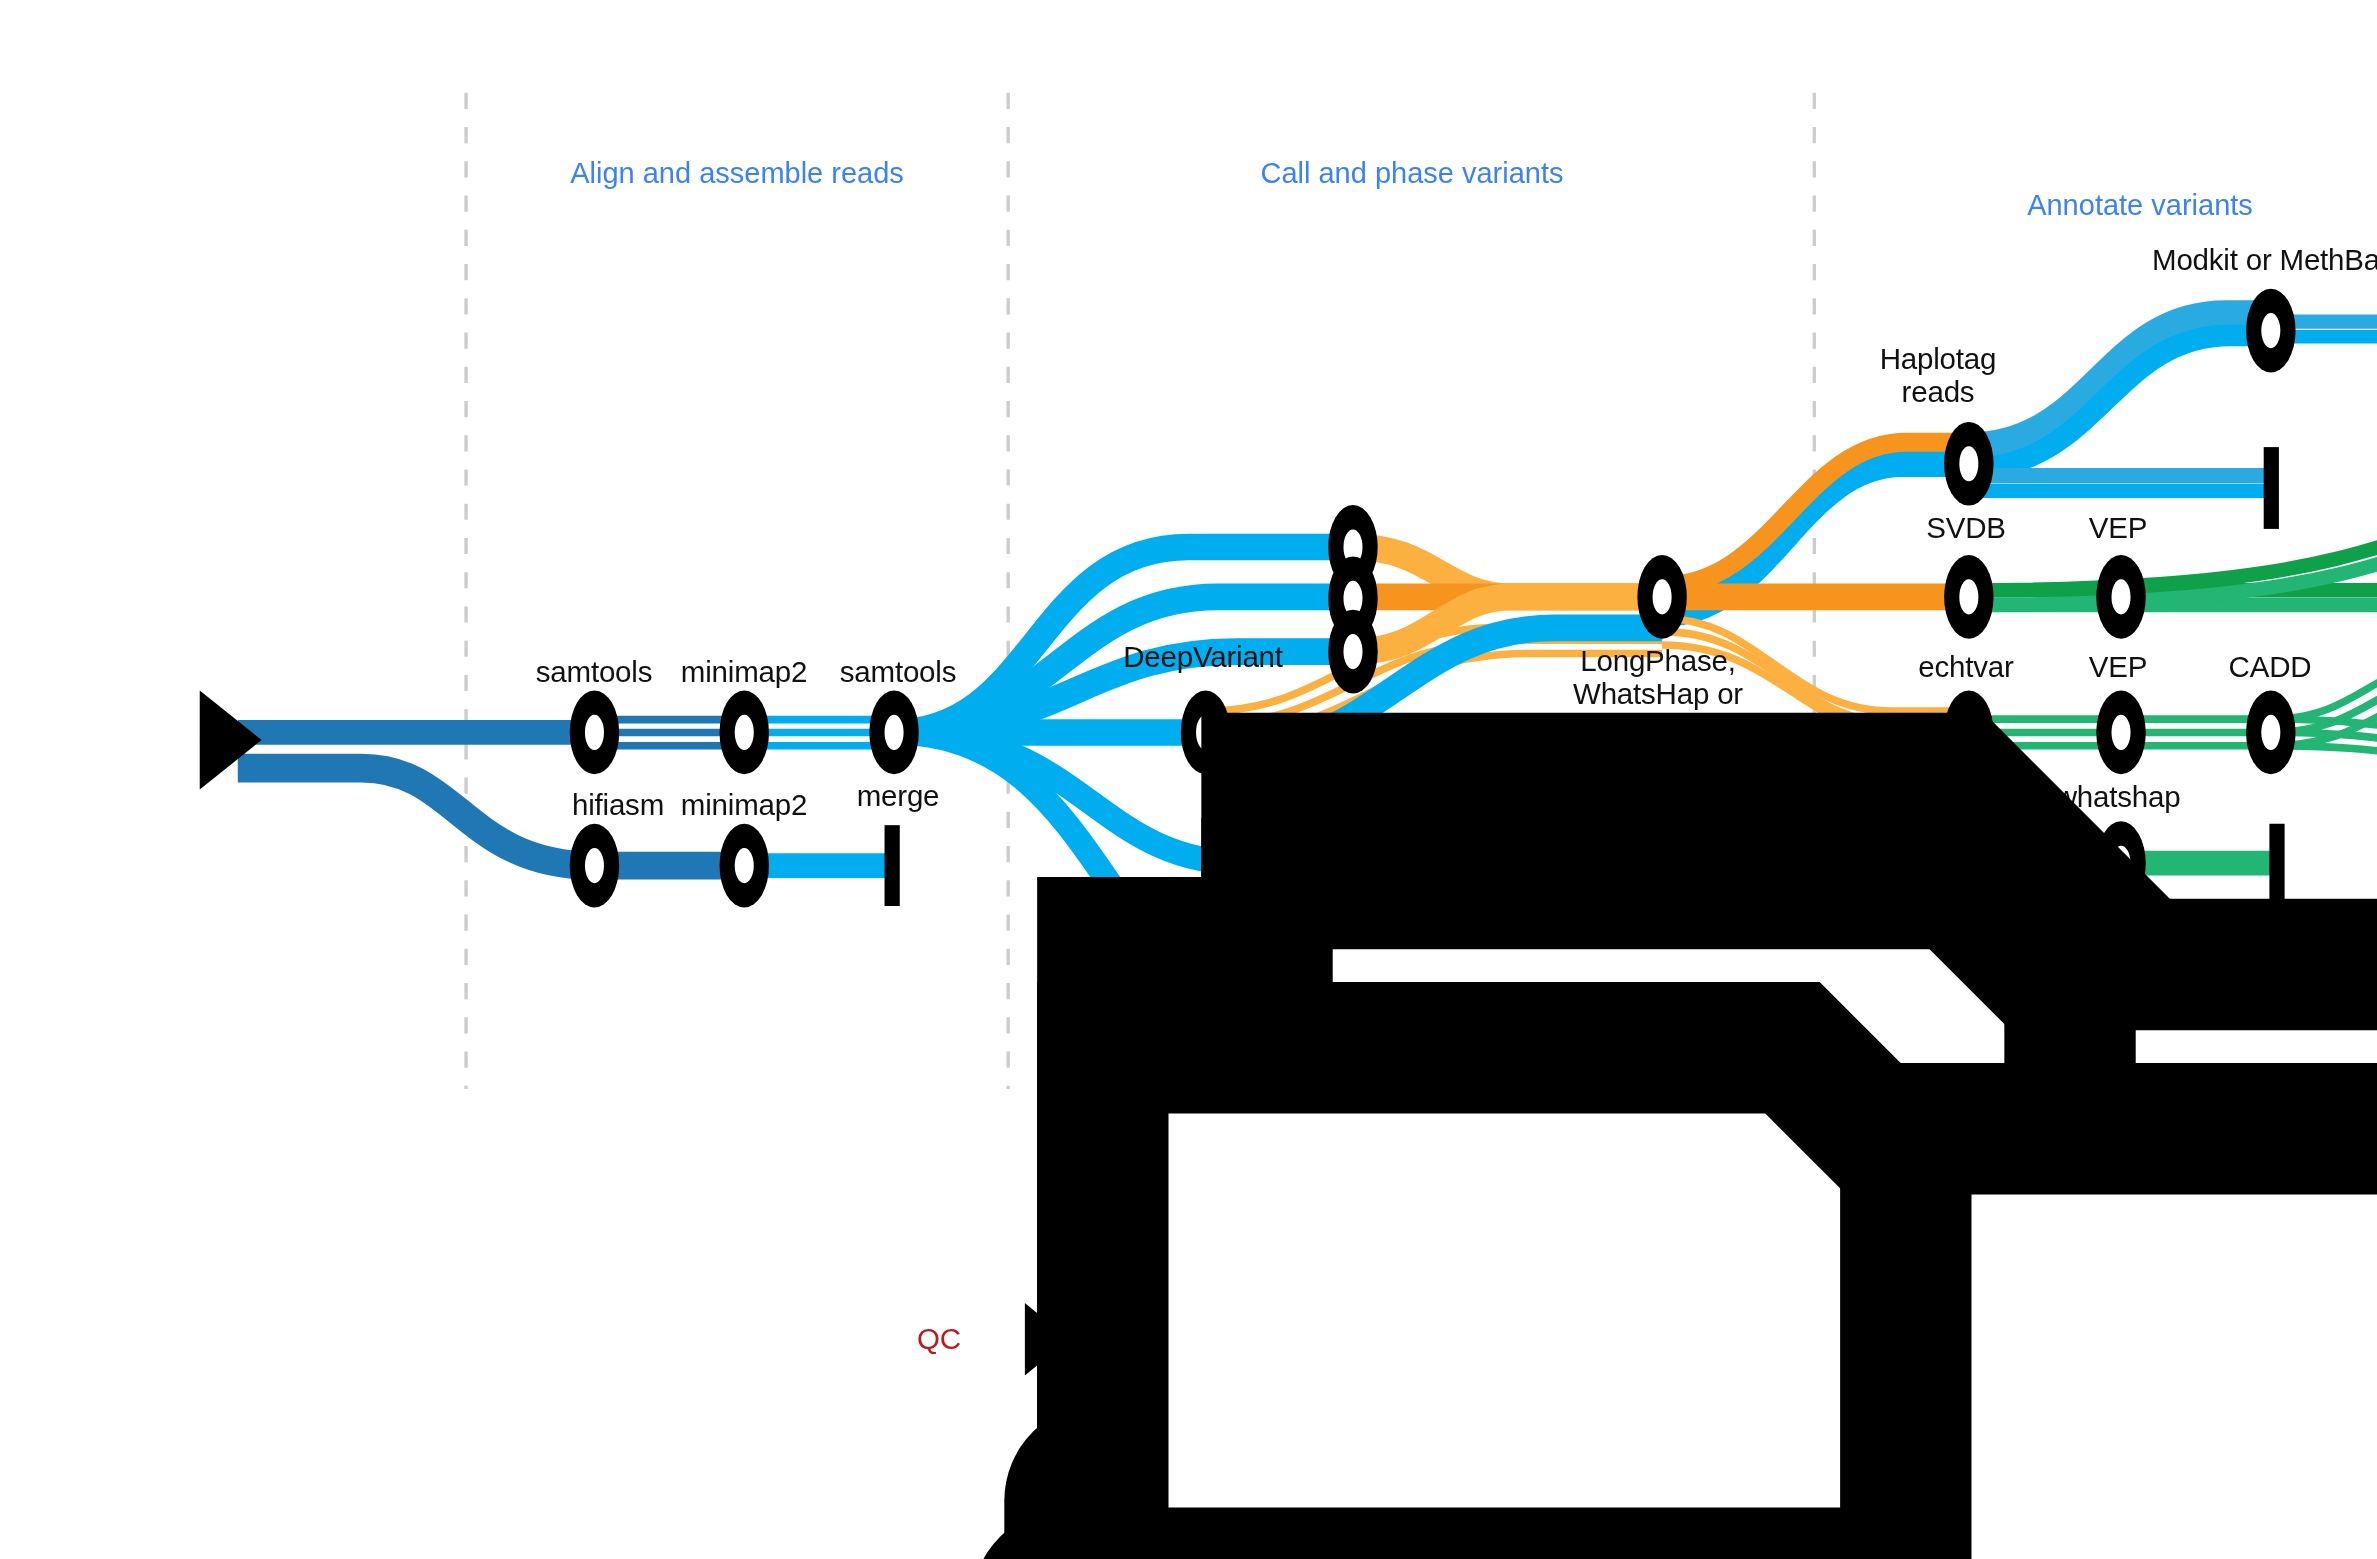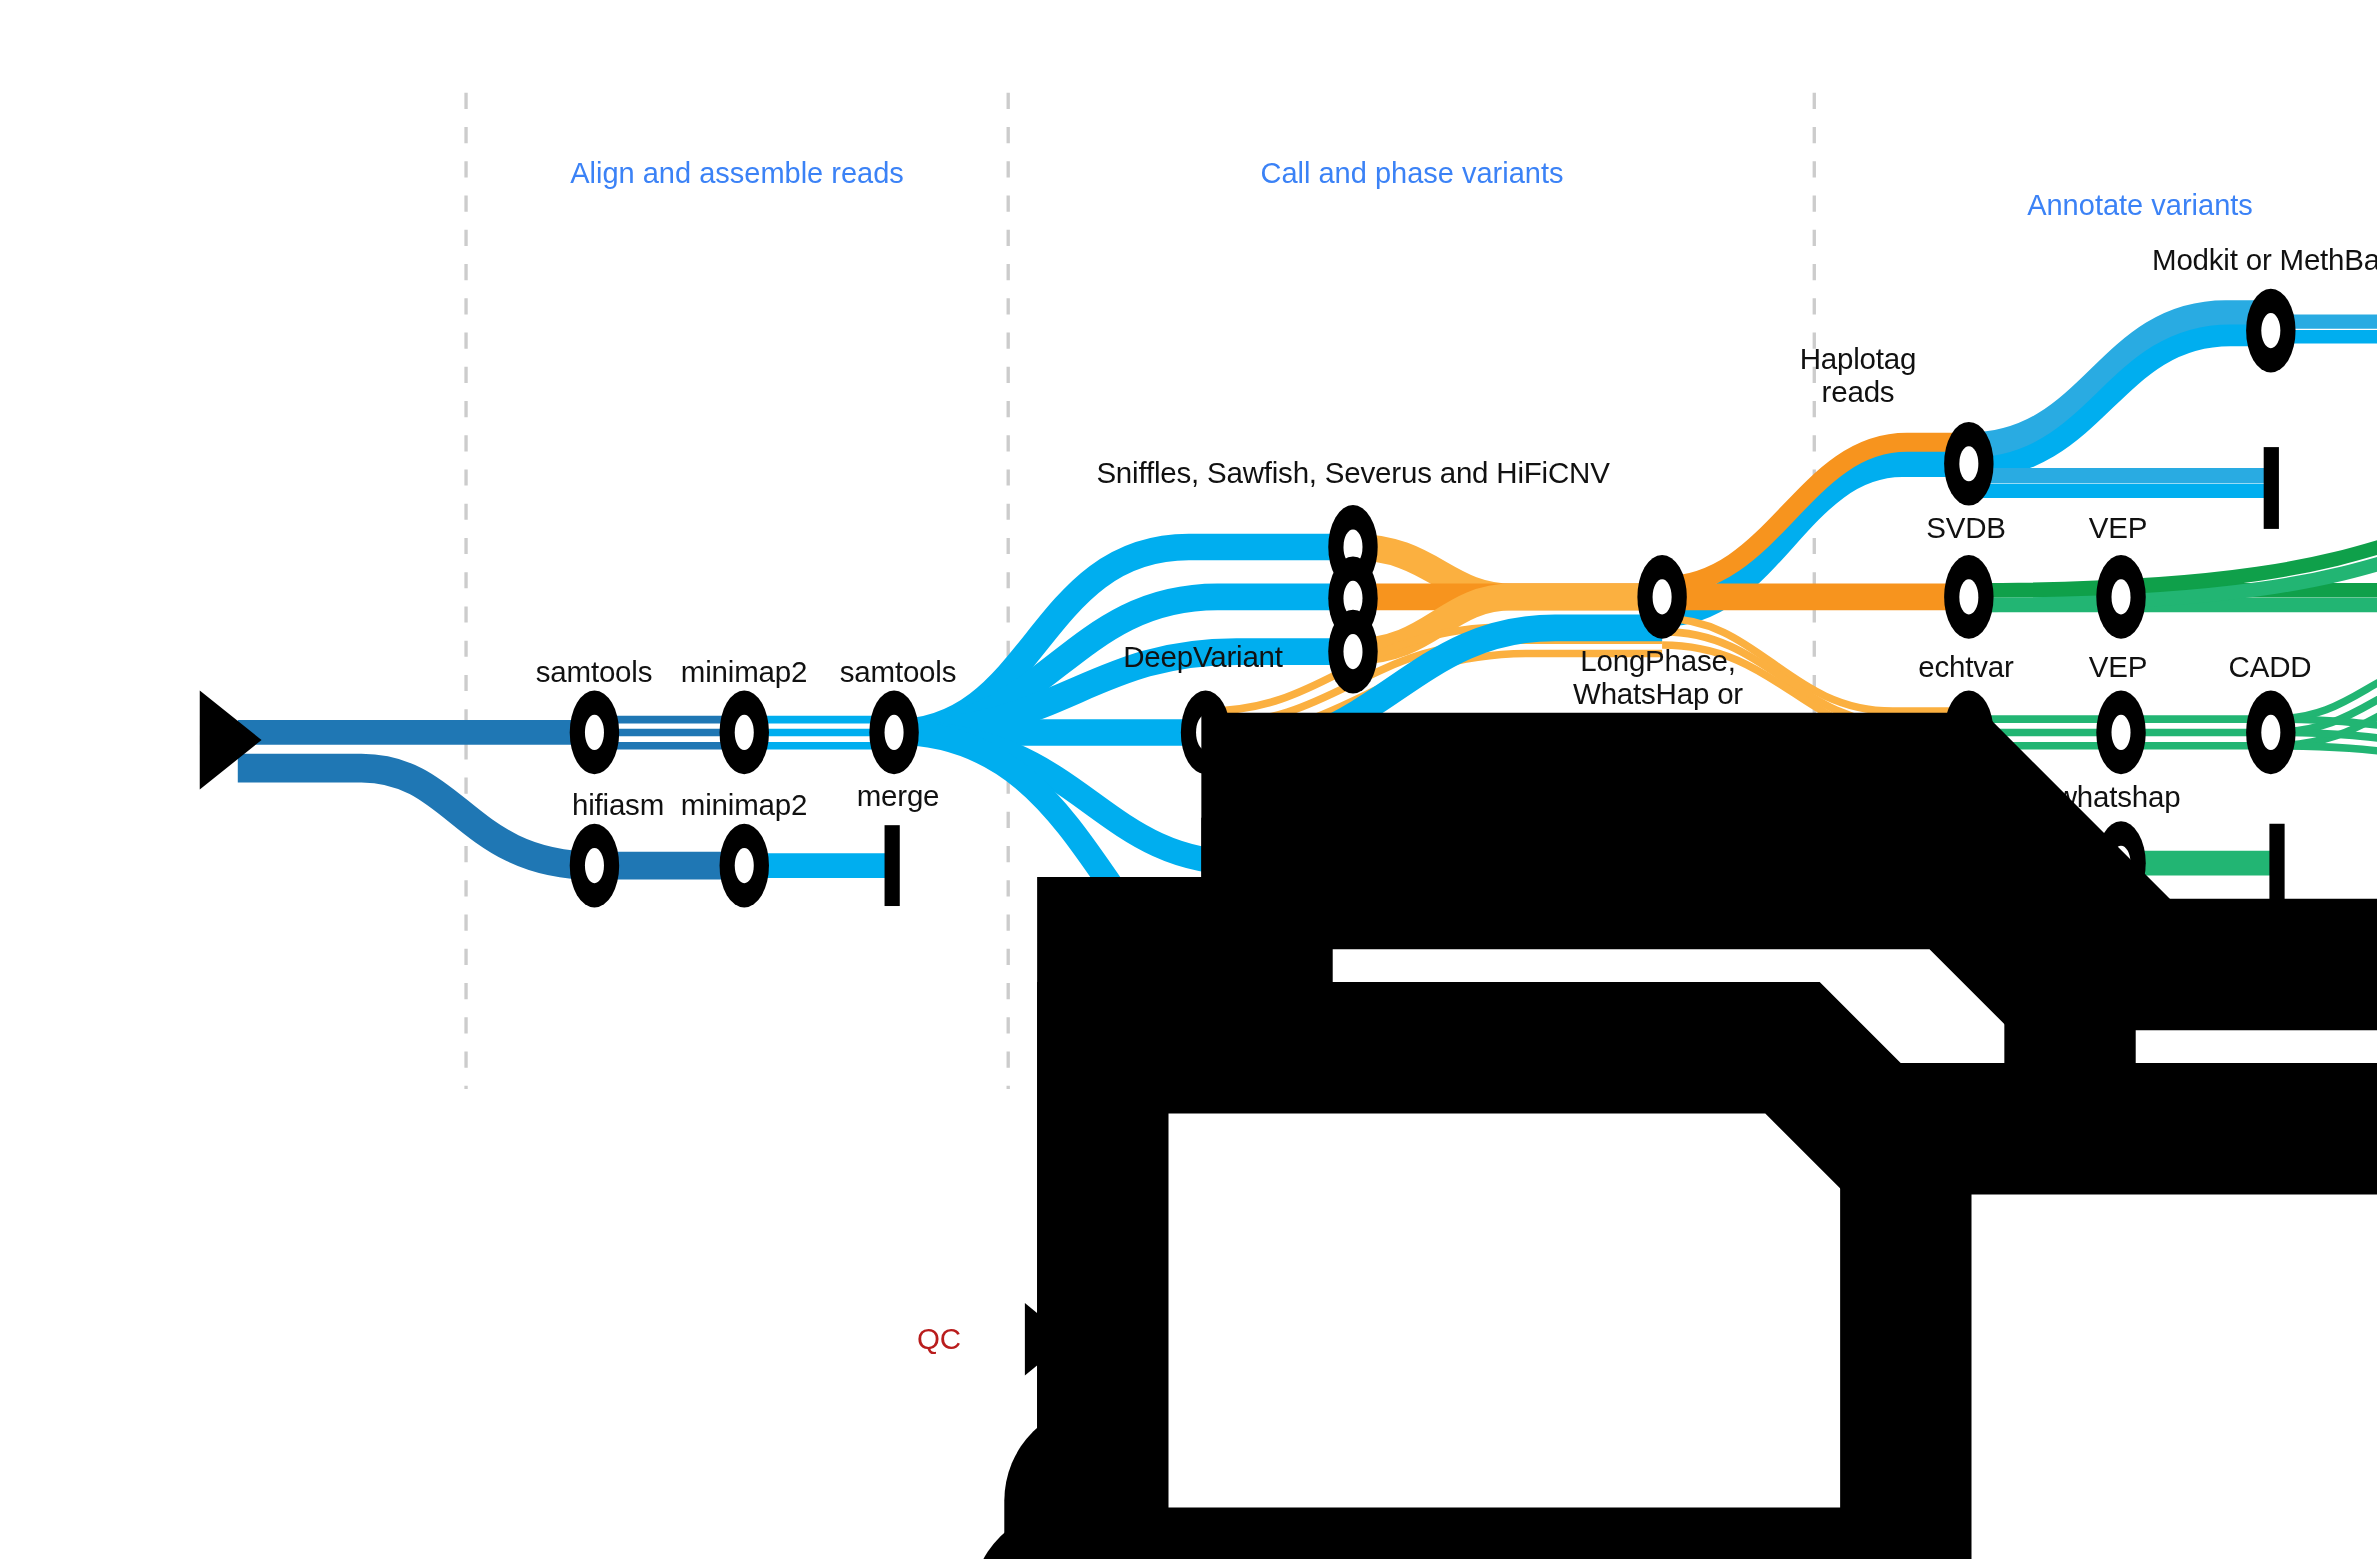--- a/index.html
+++ b/index.html
@@ -274,27 +274,26 @@
   <div class="hdr" style="left:1412px;top:157px;">Call and phase variants</div>
   <div class="hdr" style="left:2140px;top:157px;margin-top:32px;">Annotate variants</div>
 
   <div class="lbl" style="left:594px;top:655px;">samtools</div>
   <div class="lbl" style="left:744px;top:655px;">minimap2</div>
   <div class="lbl" style="left:898px;top:655px;">samtools</div>
   <div class="lbl" style="left:898px;top:779px;">merge</div>
   <div class="lbl" style="left:594px;top:788px;margin-left:24px;">hifiasm</div>
   <div class="lbl" style="left:744px;top:788px;">minimap2</div>
 
-  <div class="lbl" style="left:1353px;top:456px;">Sniffles, Sawfish, Severus and HiFiCNV</div>
   <div class="lbl" style="left:1203px;top:640px;">DeepVariant</div>
   <div class="lbl wrap" style="left:1658px;top:644px;">LongPhase, WhatsHap or HiPhase</div>
   <div class="lbl" style="left:1353px;top:786px;">TRGT or STRdust</div>
   <div class="lbl" style="left:1353px;top:918px;">Paraphase</div>
 
-  <div class="lbl wrap" style="left:1858px;top:342px;width:152px;text-align:center;">Haplotag reads</div>
+  <div class="lbl wrap" style="left:1938px;top:342px;width:152px;text-align:center;">Haplotag reads</div>
   <div class="lbl" style="left:2270px;top:243px;">Modkit or MethBat</div>
   <div class="lbl" style="left:1966px;top:511px;">SVDB</div>
   <div class="lbl" style="left:2118px;top:511px;">VEP</div>
   <div class="lbl" style="left:1966px;top:650px;">echtvar</div>
   <div class="lbl" style="left:2118px;top:650px;">VEP</div>
   <div class="lbl" style="left:2270px;top:650px;">CADD</div>
   <div class="lbl" style="left:1966px;top:780px;">stranger</div>
   <div class="lbl" style="left:2118px;top:780px;">whatshap</div>
 
   <div class="qcm" style="left:939px;top:1339px;">QC</div>

